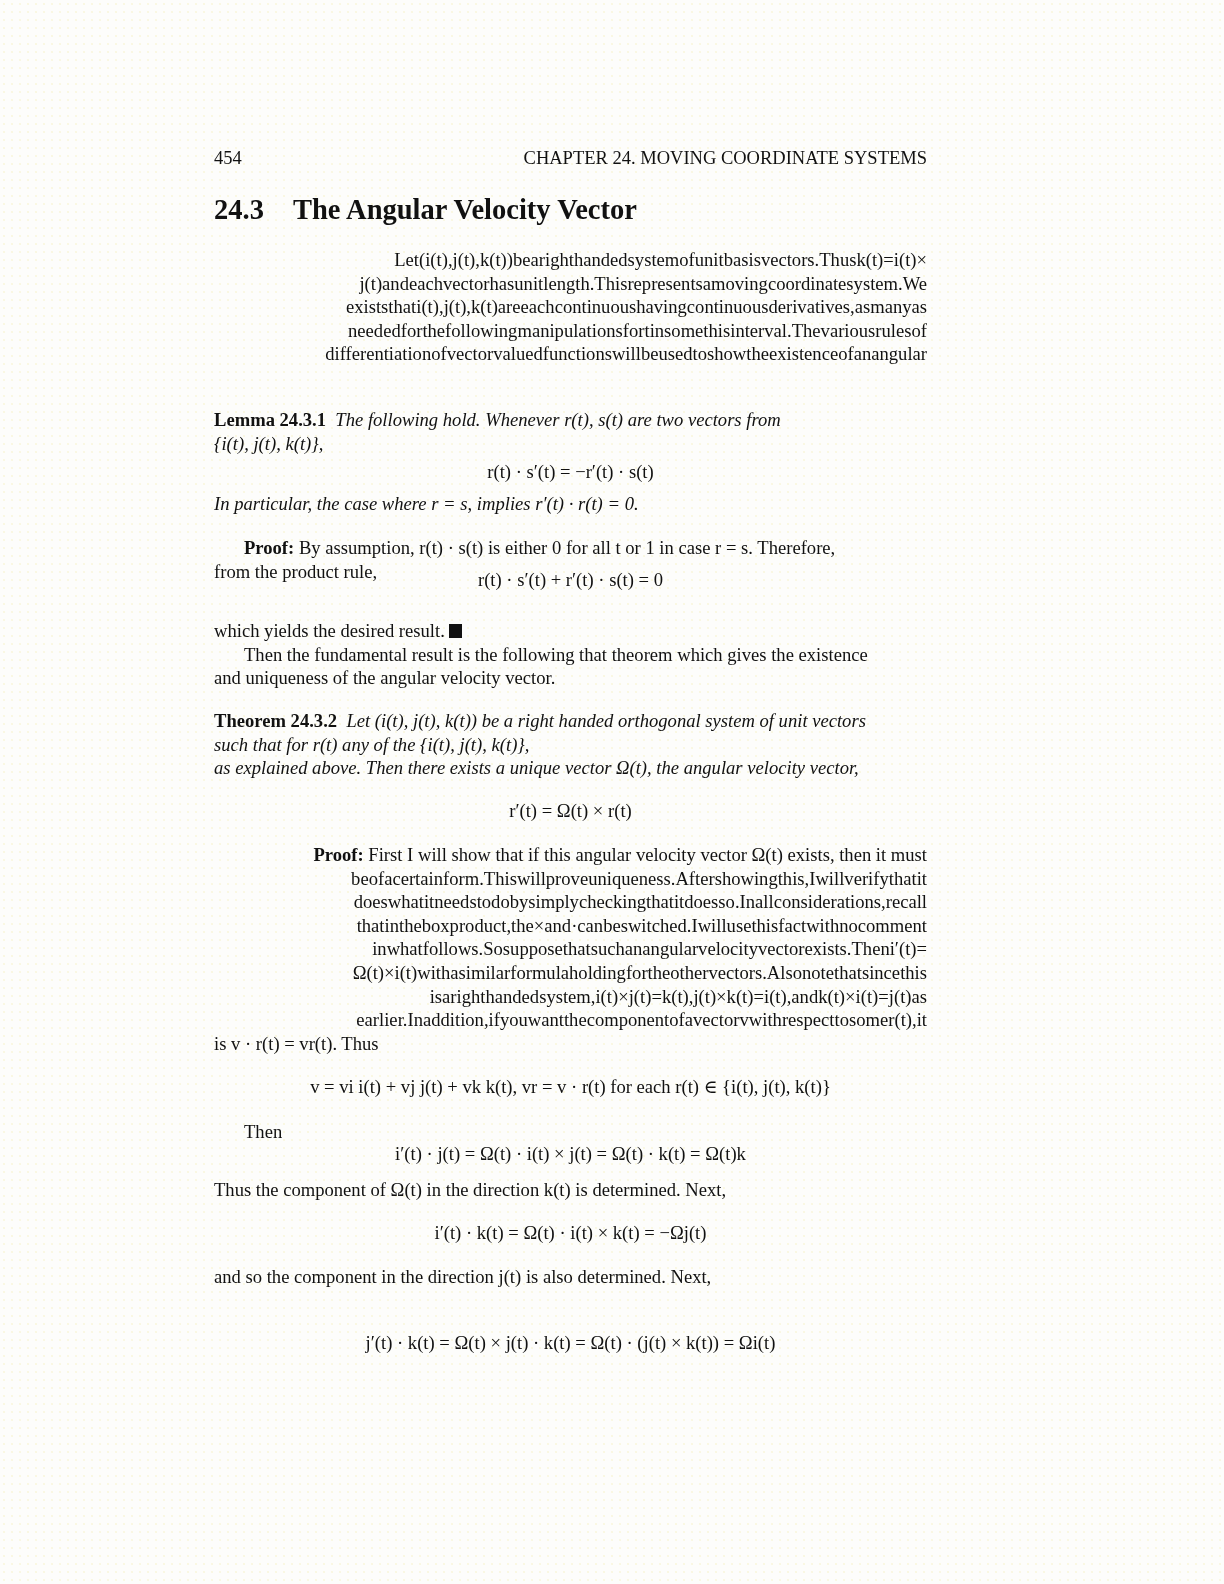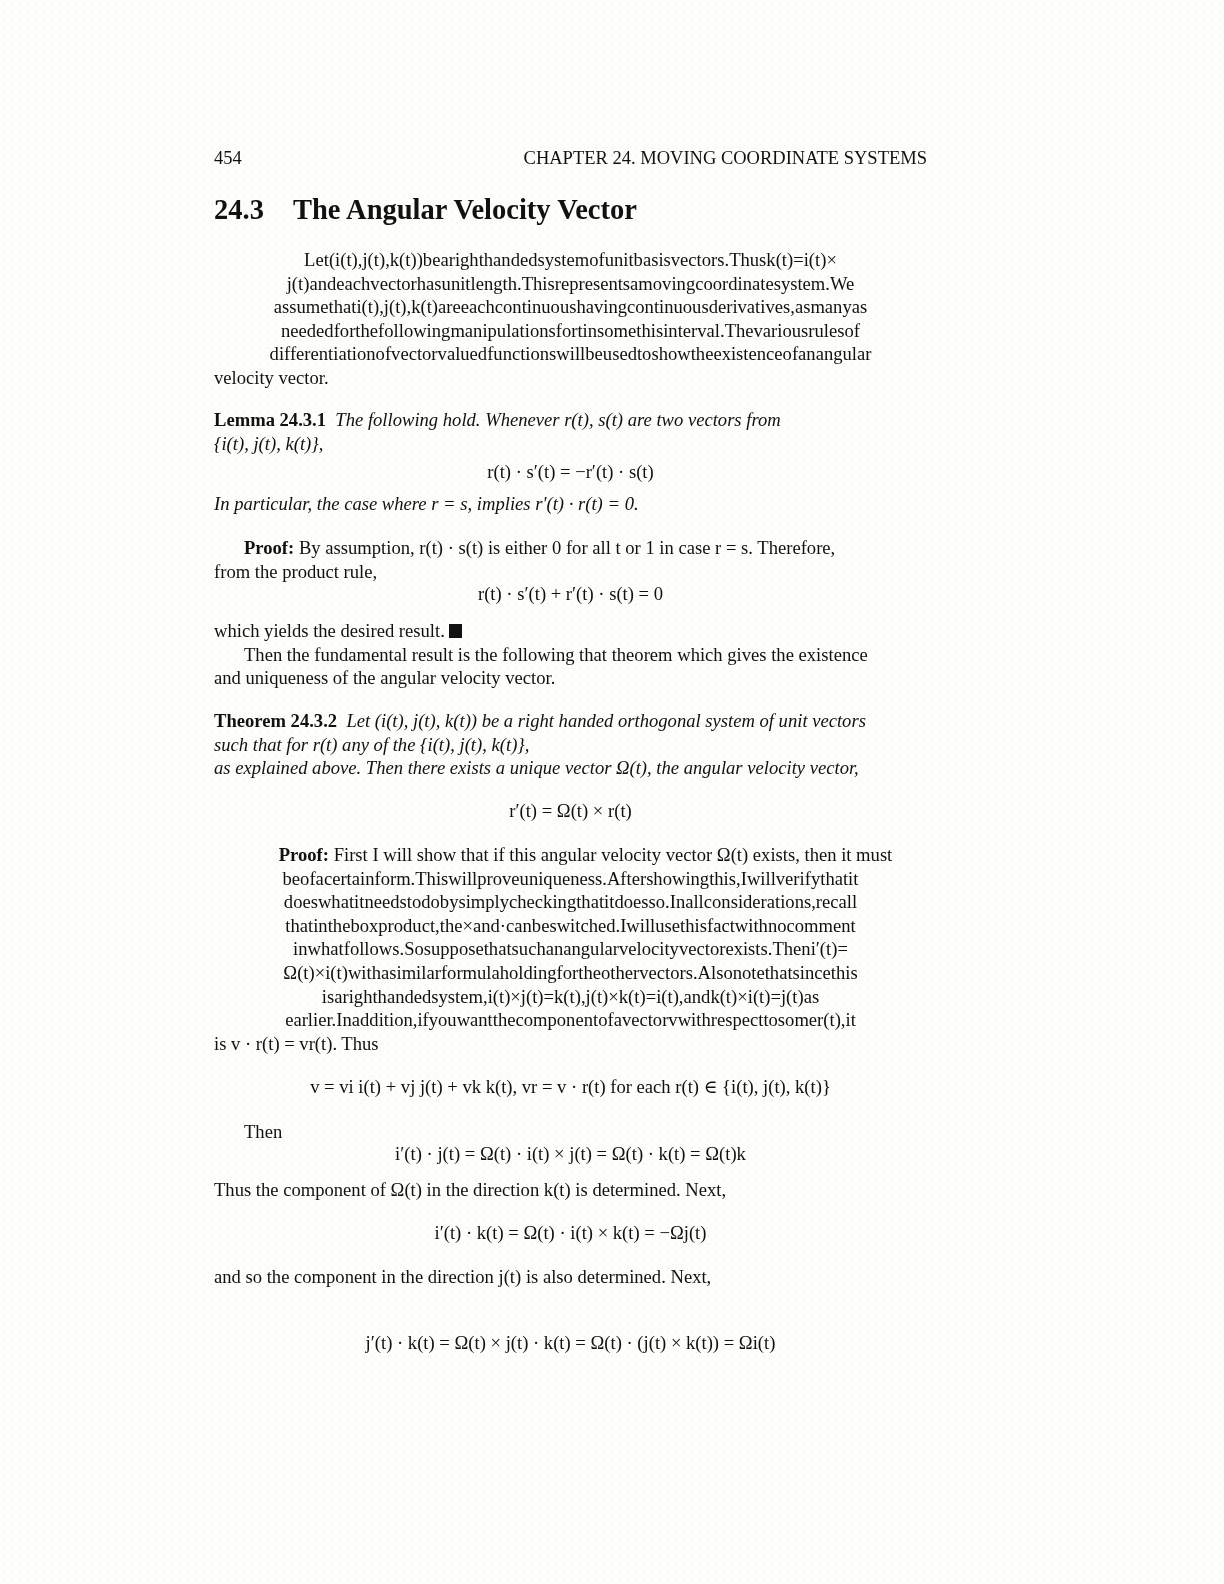--- a/index.html
+++ b/index.html
@@ -11,21 +11,21 @@
     font-family: "Liberation Serif", "DejaVu Serif", serif;
     color: #111;
     position: relative;
     overflow: hidden;
   }
   .runhead { position: absolute; top: 148px; left: 214px; width: 713px; font-size: 18.5px; display: flex; justify-content: space-between; }
   .section-title { position: absolute; top: 194px; left: 214px; font-size: 28.5px; font-weight: bold; white-space: nowrap; }
   .section-title .num { display: inline-block; width: 79px; }
   .blk { position: absolute; left: 214px; width: 713px; font-size: 18.6px; line-height: 23.6px; text-align: justify; }
   .line { display: block; white-space: nowrap; height: 23.6px; }
-  .jline { display: flex; justify-content: center; white-space: nowrap; height: 23.6px; }
+  .jline { display: flex; justify-content: flex-end; white-space: nowrap; height: 23.6px; }
   .indent { padding-left: 30px; }
   .center { position: absolute; left: 214px; width: 713px; text-align: center; font-size: 18.6px; white-space: nowrap; }
   .it { font-style: italic; }
   .bold { font-weight: bold; }
   .qed { display: inline-block; width: 13px; height: 14px; background: #111; vertical-align: -1px; margin-left: 4px; }
 </style>
 </head>
 <body>
 
 <div class="runhead">
@@ -68,21 +68,21 @@
       <span>length.</span>
       <span>This</span>
       <span>represents</span>
       <span>a</span>
       <span>moving</span>
       <span>coordinate</span>
       <span>system.</span>
       <span>We</span>
     </span>
   <span class="jline">
-      <span>assume</span>
+      <span>exists</span>
       <span>that</span>
       <span>i(t),</span>
       <span>j(t),</span>
       <span>k(t)</span>
       <span>are</span>
       <span>each</span>
       <span>continuous</span>
       <span>having</span>
       <span>continuous</span>
       <span>derivatives,</span>
@@ -117,37 +117,36 @@
       <span>be</span>
       <span>used</span>
       <span>to</span>
       <span>show</span>
       <span>the</span>
       <span>existence</span>
       <span>of</span>
       <span>an</span>
       <span>angular</span>
     </span>
-  <span class="line">velocity vector.</span>
 </div>
 
 <div class="blk" style="top:397px;margin-top:11px;">
   <span class="line"><span class="bold">Lemma 24.3.1</span>&nbsp;&nbsp;<span class="it">The following hold. Whenever r(t), s(t) are two vectors from</span></span>
   <span class="line it">{i(t), j(t), k(t)},</span>
 </div>
 <div class="center" style="top:461px;">r(t) · s′(t) = −r′(t) · s(t)</div>
 <div class="blk" style="top:492px;">
   <span class="line it">In particular, the case where r = s, implies r′(t) · r(t) = 0.</span>
 </div>
 
 <div class="blk" style="top:536px;">
   <span class="line indent"><span class="bold">Proof:</span> <span>By assumption, r(t) · s(t) is either 0 for all t or 1 in case r = s. Therefore,</span></span>
   <span class="line">from the product rule,</span>
 </div>
-<div class="center" style="top:583px;">r(t) · s′(t) + r′(t) · s(t) = 0</div>
+<div class="center" style="top:569px;">r(t) · s′(t) + r′(t) · s(t) = 0</div>
 <div class="blk" style="top:619px;">
   <span class="line"><span>which yields the desired result.</span><span class="qed"></span></span>
   <span class="line indent">Then the fundamental result is the following that theorem which gives the existence</span>
   <span class="line">and uniqueness of the angular velocity vector.</span>
 </div>
 
 <div class="blk" style="top:709px;">
   <span class="line"><span class="bold">Theorem 24.3.2</span>&nbsp;&nbsp;<span class="it">Let (i(t), j(t), k(t)) be a right handed orthogonal system of unit vectors</span></span>
   <span class="line it">such that for r(t) any of the {i(t), j(t), k(t)},</span>
   <span class="line it">as explained above. Then there exists a unique vector Ω(t), the angular velocity vector,</span>

